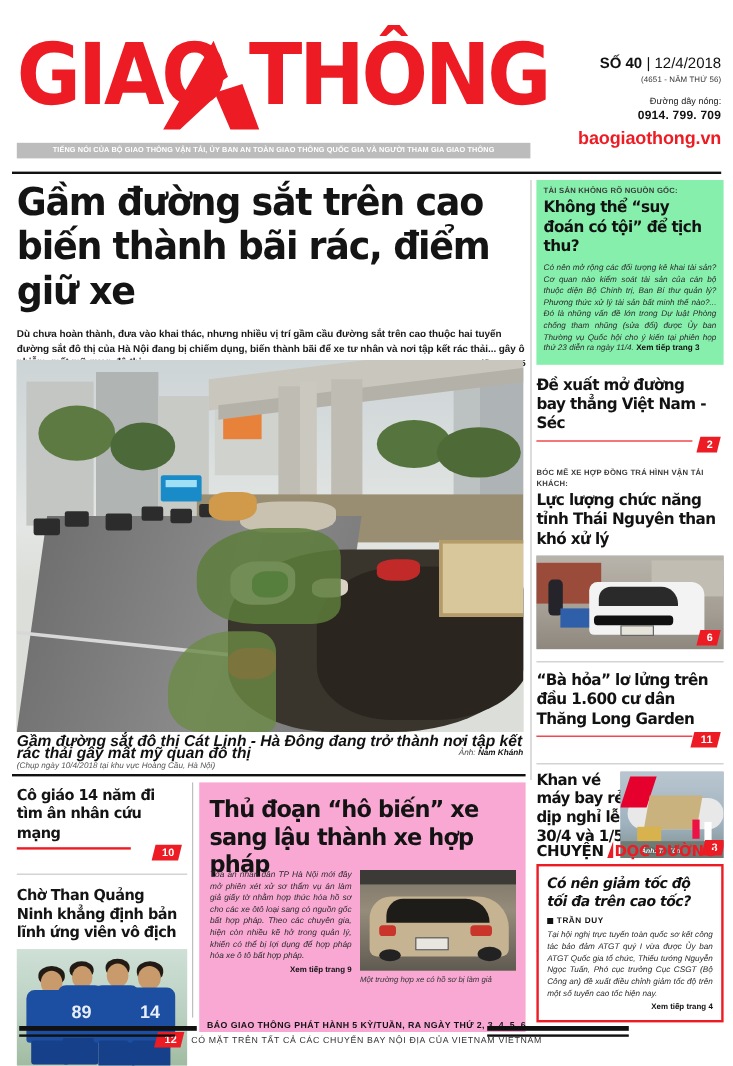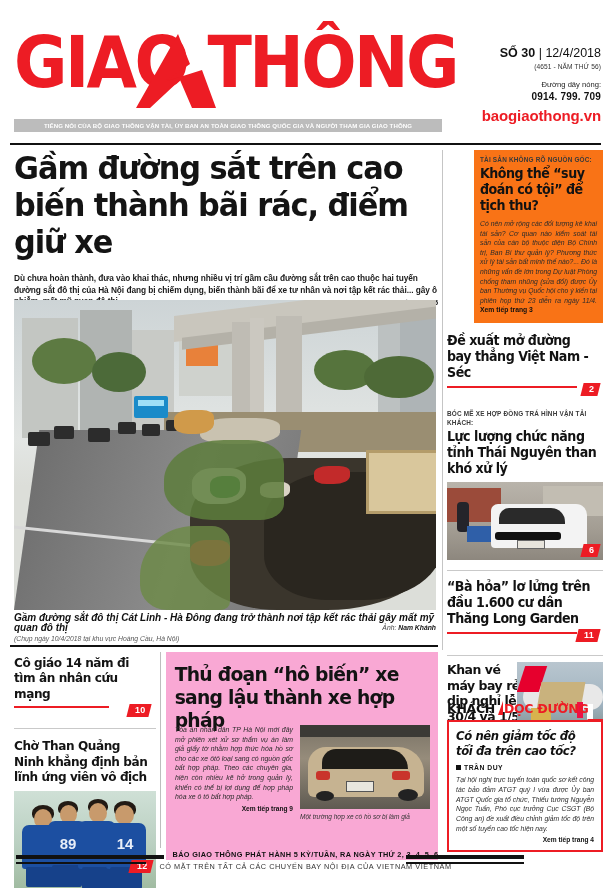--- a/index.html
+++ b/index.html
@@ -78,21 +78,21 @@
     letter-spacing:-.05px;
     position:relative;
   }
   .lead-dek .jump{float:right;font-weight:bold;font-size:7.4px;color:#111;margin-top:1px;}
 
   .lead-photo{
     position:absolute;left:14px;top:300px;width:422px;height:310px;overflow:hidden;
     background:#8a8f84;
   }
   .cap{position:absolute;left:14px;top:613px;width:422px;}
-  .cap .c1{font-size:10px;font-style:italic;font-weight:bold;color:#111;line-height:10px;}
+  .cap .c1{font-size:13px;font-style:italic;font-weight:bold;color:#111;line-height:10px;}
   .cap .c2{font-size:6.8px;font-style:italic;color:#555;line-height:10px;margin-top:1px;}
   .cap .credit{position:absolute;right:0;top:11px;font-size:6.8px;font-style:italic;color:#444;}
   .cap .credit b{color:#111;}
 
   .rule-mid{position:absolute;left:10px;top:645px;width:428px;height:1.6px;background:#111;}
 
   
   .bl{position:absolute;left:14px;top:655px;width:142px;}
   .bl h3{
     font-family:"DejaVu Sans", sans-serif;
@@ -116,21 +116,21 @@
   .bm-body{position:absolute;left:9px;top:73px;width:118px;}
   .bm-body p{margin:0;font-size:6.9px;line-height:9.6px;font-style:italic;color:#2a2a2a;text-align:justify;}
   .bm-body .jump{display:block;text-align:right;font-weight:bold;font-style:normal;font-size:6.6px;color:#111;margin-top:3px;}
   .bm-photo{position:absolute;left:134px;top:73px;width:130px;height:84px;overflow:hidden;background:#b9a98c;}
   .bm-cap{position:absolute;left:134px;top:160px;width:132px;font-size:6.5px;font-style:italic;color:#333;line-height:9px;}
 
   
   .rc{position:absolute;left:447px;top:150px;width:156px;}
   .vline-right{position:absolute;left:442px;top:150px;width:1px;height:500px;background:#c5c5c5;}
 
-  .box-cream{background:#f97316;padding:5px 6px 8px 6px;margin-left:27px;}
+  .box-cream{background:#86efac;padding:5px 6px 8px 6px;}
   .kicker{font-size:6.4px;font-weight:bold;color:#3a3a3a;letter-spacing:.2px;line-height:9px;text-transform:uppercase;}
   .rc h3{
     font-family:"DejaVu Sans", sans-serif;
     margin:2px 0 0 0;font-weight:bold;font-size:13.2px;line-height:16px;
     letter-spacing:-.5px;color:#121212;transform:scaleX(.96);transform-origin:left top;
   }
   .rc .sum{margin-top:5px;font-size:6.8px;line-height:9.6px;font-style:italic;color:#2b2b2b;text-align:justify;}
   .rc .sum .jump{font-weight:bold;font-style:normal;color:#111;}
 
   .rc-item{position:relative;margin-top:10px;}
@@ -215,21 +215,21 @@
       <svg class="logo-swoosh" viewBox="0 0 92 84">
         <path d="M6 78 L48 4 L60 34 L34 52 L72 40 L86 78 L62 78 L50 50 L20 78 Z" fill="#ED1C24"></path>
         <path d="M20 74 L46 14 L54 36 L24 56 Z" fill="#ffffff" opacity="0"></path>
       </svg>
     </div>
 
     <div class="tagline">TIẾNG NÓI CỦA BỘ GIAO THÔNG VẬN TẢI, ỦY BAN AN TOÀN GIAO THÔNG QUỐC GIA VÀ NGƯỜI THAM GIA GIAO THÔNG</div>
 
     <div class="issue">
       <div class="num">
-        <b>SỐ 30</b>
+        <b>SỐ 40</b>
         <span class="sep">|</span>
         <span>12/4/2018</span>
       </div>
       <div class="year">(4651 - NĂM THỨ 56)</div>
       <div class="hot">Đường dây nóng:</div>
       <div class="phone">0914. 799. 709</div>
       <div class="web">baogiaothong.vn</div>
     </div>
   </div>
 
@@ -461,21 +461,21 @@
         <div class="pagebadge" style="right:4px;top:-3px;">
           <span>7</span>
         </div>
       </div>
     </div>
 
   </div>
 
   <div class="cdd">
     <div class="cdd-head">
-      <span class="w1">KHÁCH</span>
+      <span class="w1">CHUYỆN</span>
       <span class="slash"></span>
       <span class="w2">DỌC ĐƯỜNG</span>
     </div>
     <div class="cdd-box">
       <h3>Có nên giảm tốc độ tối đa trên cao tốc?</h3>
       <div class="byline">
         <span class="sq"></span>
         <span>TRẦN DUY</span>
       </div>
       <p>Tại hội nghị trực tuyến toàn quốc sơ kết công tác bảo đảm ATGT quý I vừa được Ủy ban ATGT Quốc gia tổ chức, Thiếu tướng Nguyễn Ngọc Tuấn, Phó cục trưởng Cục CSGT (Bộ Công an) đề xuất điều chỉnh giảm tốc độ trên một số tuyến cao tốc hiện nay.</p>

